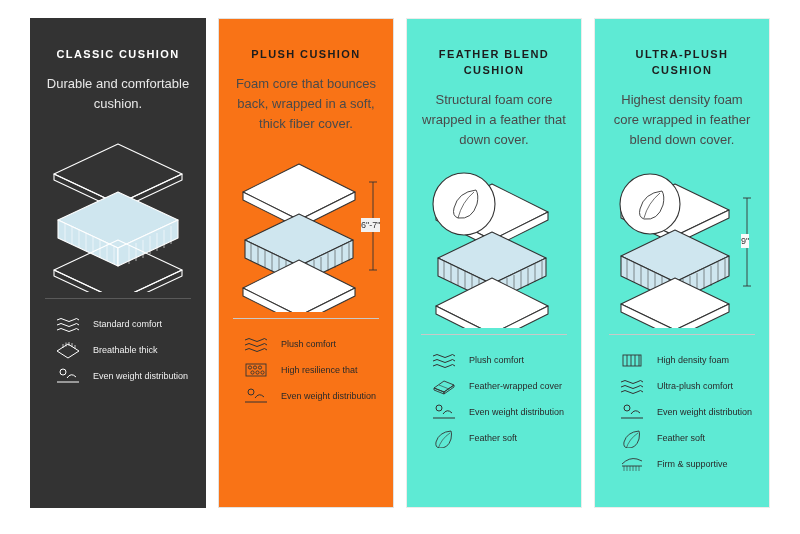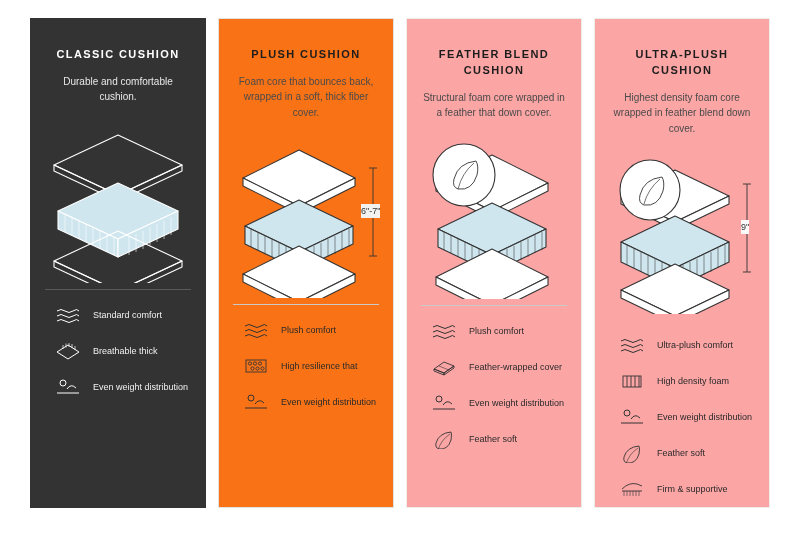--- a/index.html
+++ b/index.html
@@ -35,38 +35,38 @@
     flex-direction: column;
     align-items: center;
     background: #f97316;
     border: 1px solid #e2e2e0;
   }
   .card.dark {
     background: #333333;
     border-color: #333333;
   }
   .card.alt {
-    background: #fca5a5;
+    background: #5eead4;
     border-color: #ececea;
   }
   .card-title {
     font-size: 11px;
     font-weight: bold;
     letter-spacing: 1.4px;
     text-align: center;
     color: #1d1d1d;
     line-height: 1.45;
     margin-top: 10px;
     text-transform: uppercase;
   }
   .card.dark .card-title {
     color: #ffffff;
   }
   .card-sub {
-    font-size: 10px;
+    font-size: 13px;
     color: #4a4a4a;
     text-align: center;
     line-height: 1.55;
     margin-top: 11px;
     max-width: 148px;
   }
   .card.dark .card-sub {
     color: #e8e8e8;
   }
   .art {
@@ -84,21 +84,20 @@
     background: #c9c9c7;
     margin: 6px 0 4px 0;
   }
   .card.dark .divider {
     background: #5a5a5a;
   }
   .features {
     width: 100%;
     display: flex;
     flex-direction: column;
-    gap: 10px;
     padding-left: 8px;
     box-sizing: border-box;
     margin-top: 8px;
   }
   .feature {
     display: flex;
     align-items: center;
     gap: 10px;
   }
   .feature-icon {
@@ -405,39 +404,39 @@
             <line x1="138" y1="128" x2="146" y2="128"></line>
           </g>
         </g>
       </svg>
       <span class="dim" style="left:136px; top:76px; background:#fafafa; padding:2px 0;">9"</span>
     </div>
     <div class="divider"></div>
     <div class="features">
       <div class="feature">
         <span class="feature-icon">
-          <svg width="26" height="18" viewBox="0 0 26 18" fill="none" stroke="#333333" stroke-width="1">
-            <path d="M2 5 q4 -3 8 0 t8 0 t6 0"></path>
-            <path d="M2 10 q4 -3 8 0 t8 0 t6 0"></path>
-            <path d="M2 15 q4 -3 8 0 t8 0 t6 0"></path>
-          </svg>
-        </span>
-        <span class="feature-label">Ultra-plush comfort</span>
-      </div>
-      <div class="feature">
-        <span class="feature-icon">
           <svg width="26" height="20" viewBox="0 0 26 20" fill="none" stroke="#333333" stroke-width="0.9">
             <rect x="4" y="5" width="18" height="11"></rect>
             <line x1="8" y1="5" x2="8" y2="16"></line>
             <line x1="12" y1="5" x2="12" y2="16"></line>
             <line x1="16" y1="5" x2="16" y2="16"></line>
             <line x1="20" y1="5" x2="20" y2="16"></line>
           </svg>
         </span>
         <span class="feature-label">High density foam</span>
+      </div>
+      <div class="feature">
+        <span class="feature-icon">
+          <svg width="26" height="18" viewBox="0 0 26 18" fill="none" stroke="#333333" stroke-width="1">
+            <path d="M2 5 q4 -3 8 0 t8 0 t6 0"></path>
+            <path d="M2 10 q4 -3 8 0 t8 0 t6 0"></path>
+            <path d="M2 15 q4 -3 8 0 t8 0 t6 0"></path>
+          </svg>
+        </span>
+        <span class="feature-label">Ultra-plush comfort</span>
       </div>
       <div class="feature">
         <span class="feature-icon">
           <svg width="26" height="20" viewBox="0 0 26 20" fill="none" stroke="#333333" stroke-width="1">
             <circle cx="8" cy="6" r="3"></circle>
             <path d="M12 12 q4 -6 9 -1"></path>
             <line x1="2" y1="16" x2="24" y2="16"></line>
           </svg>
         </span>
         <span class="feature-label">Even weight distribution</span>

